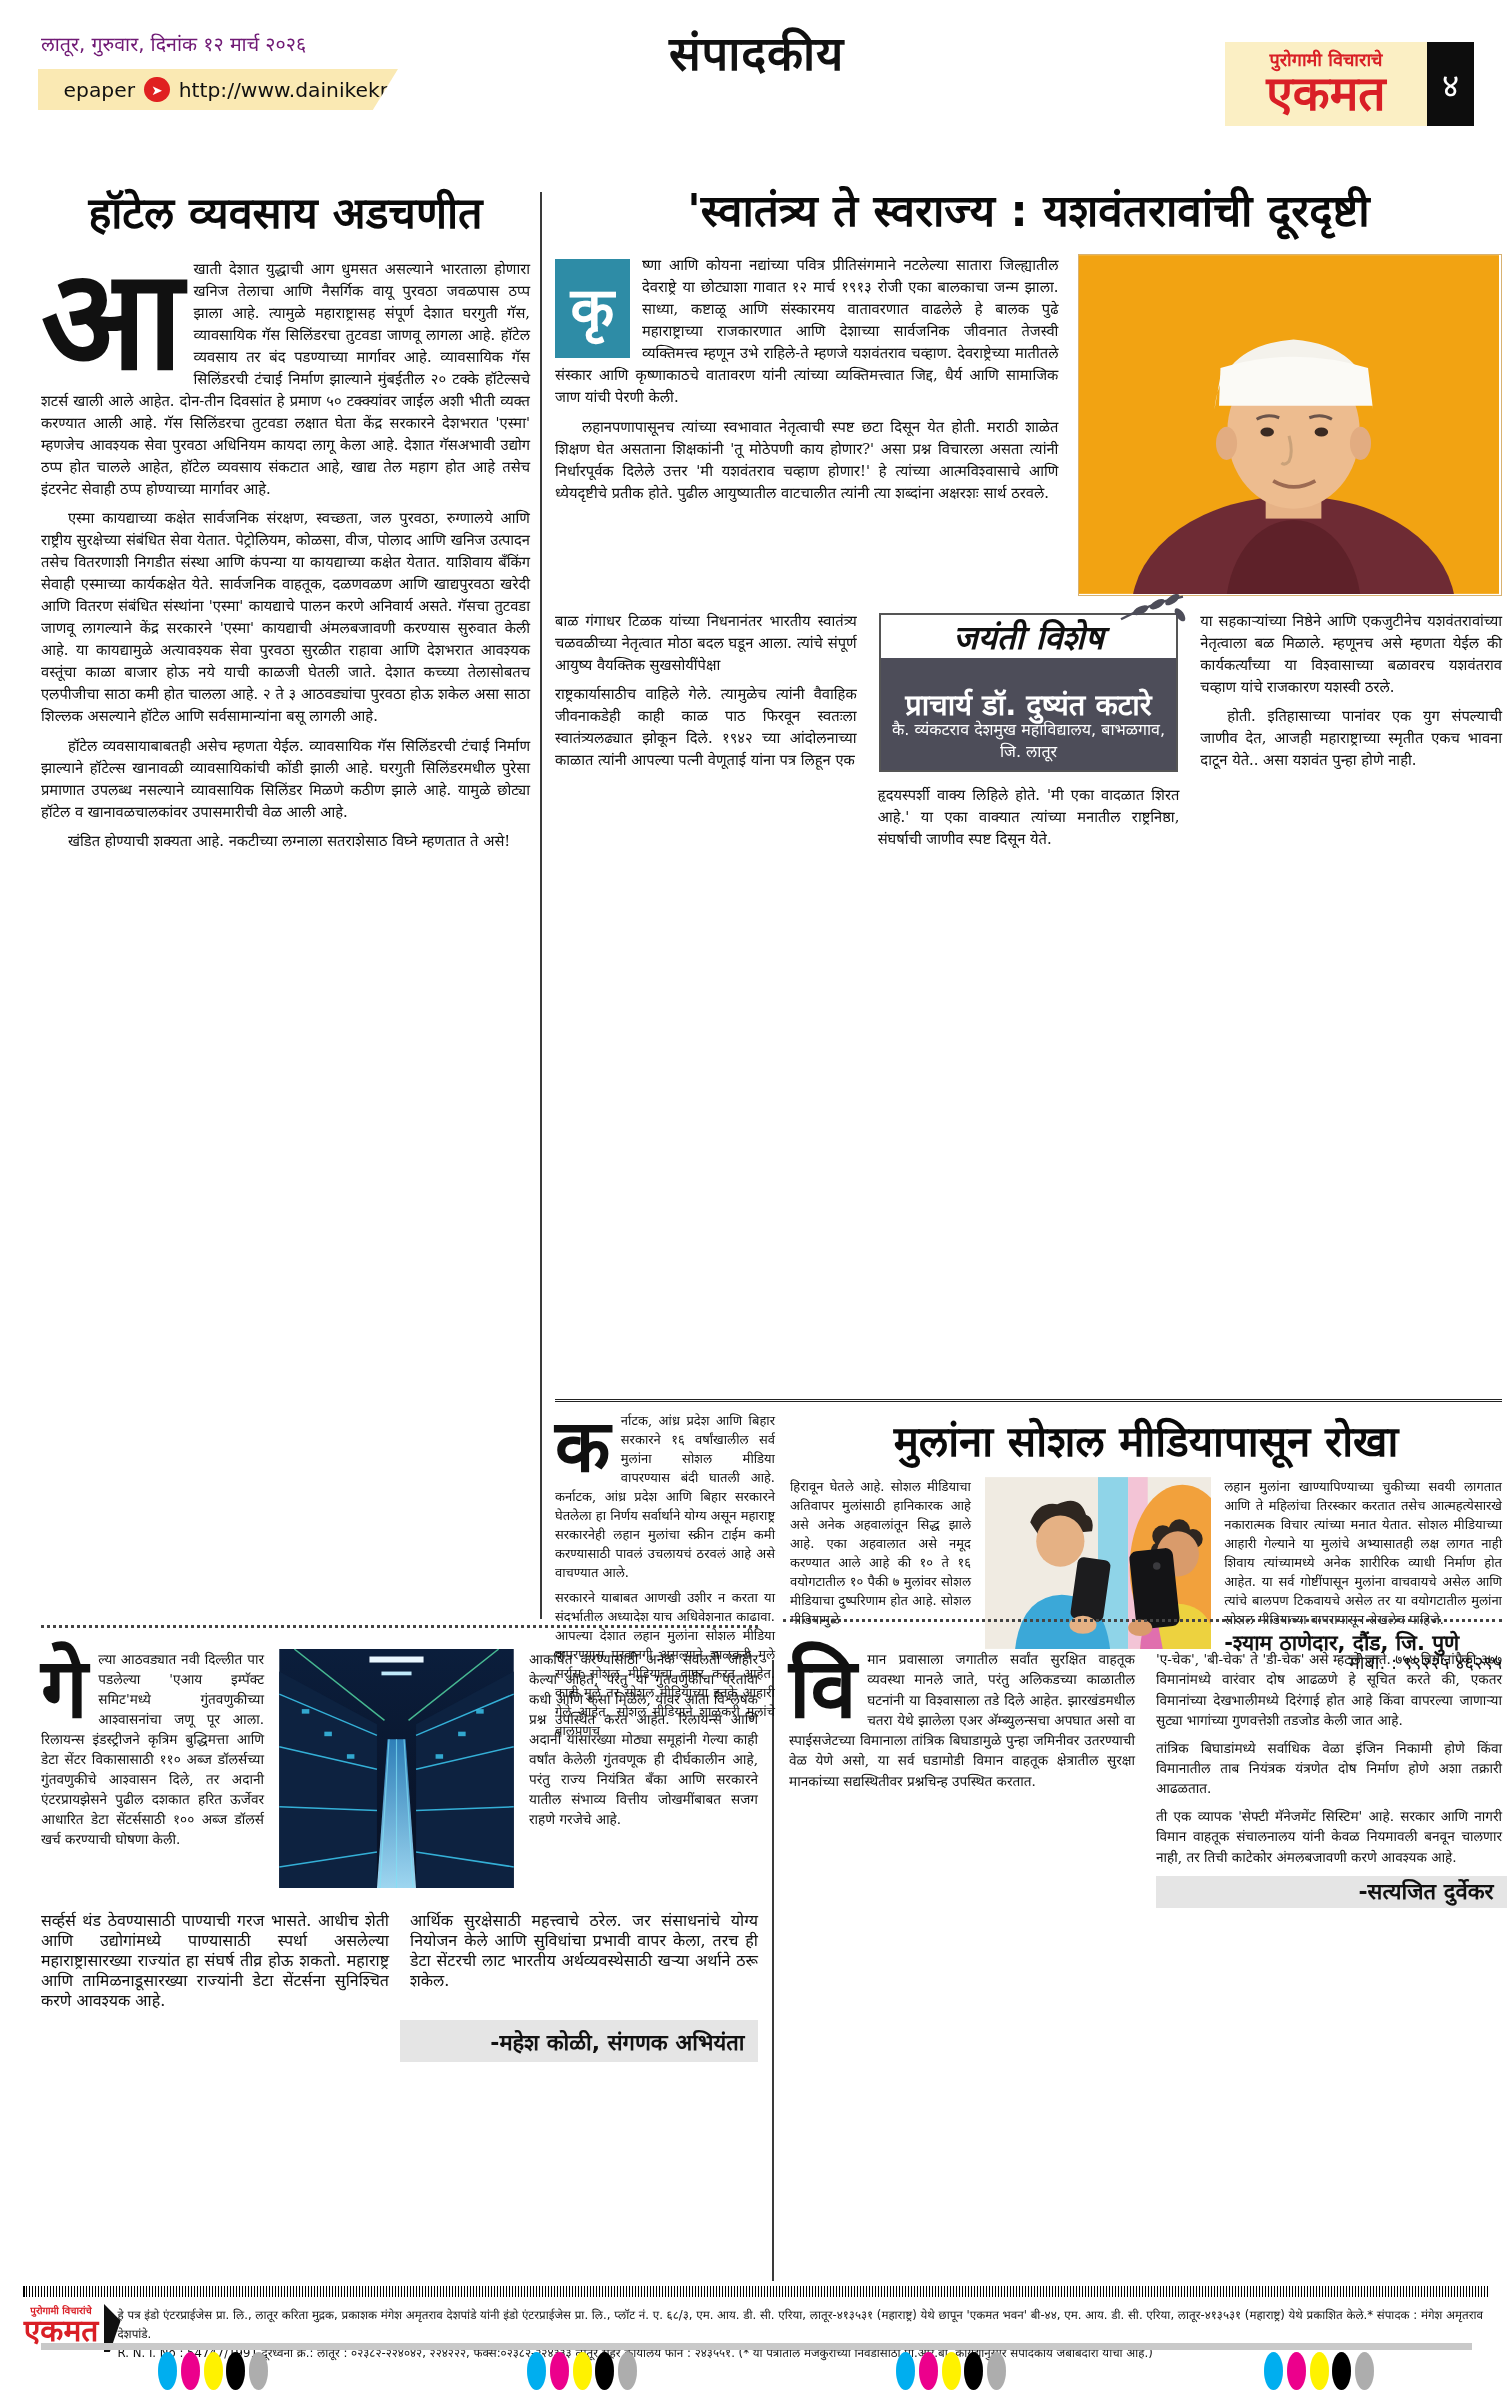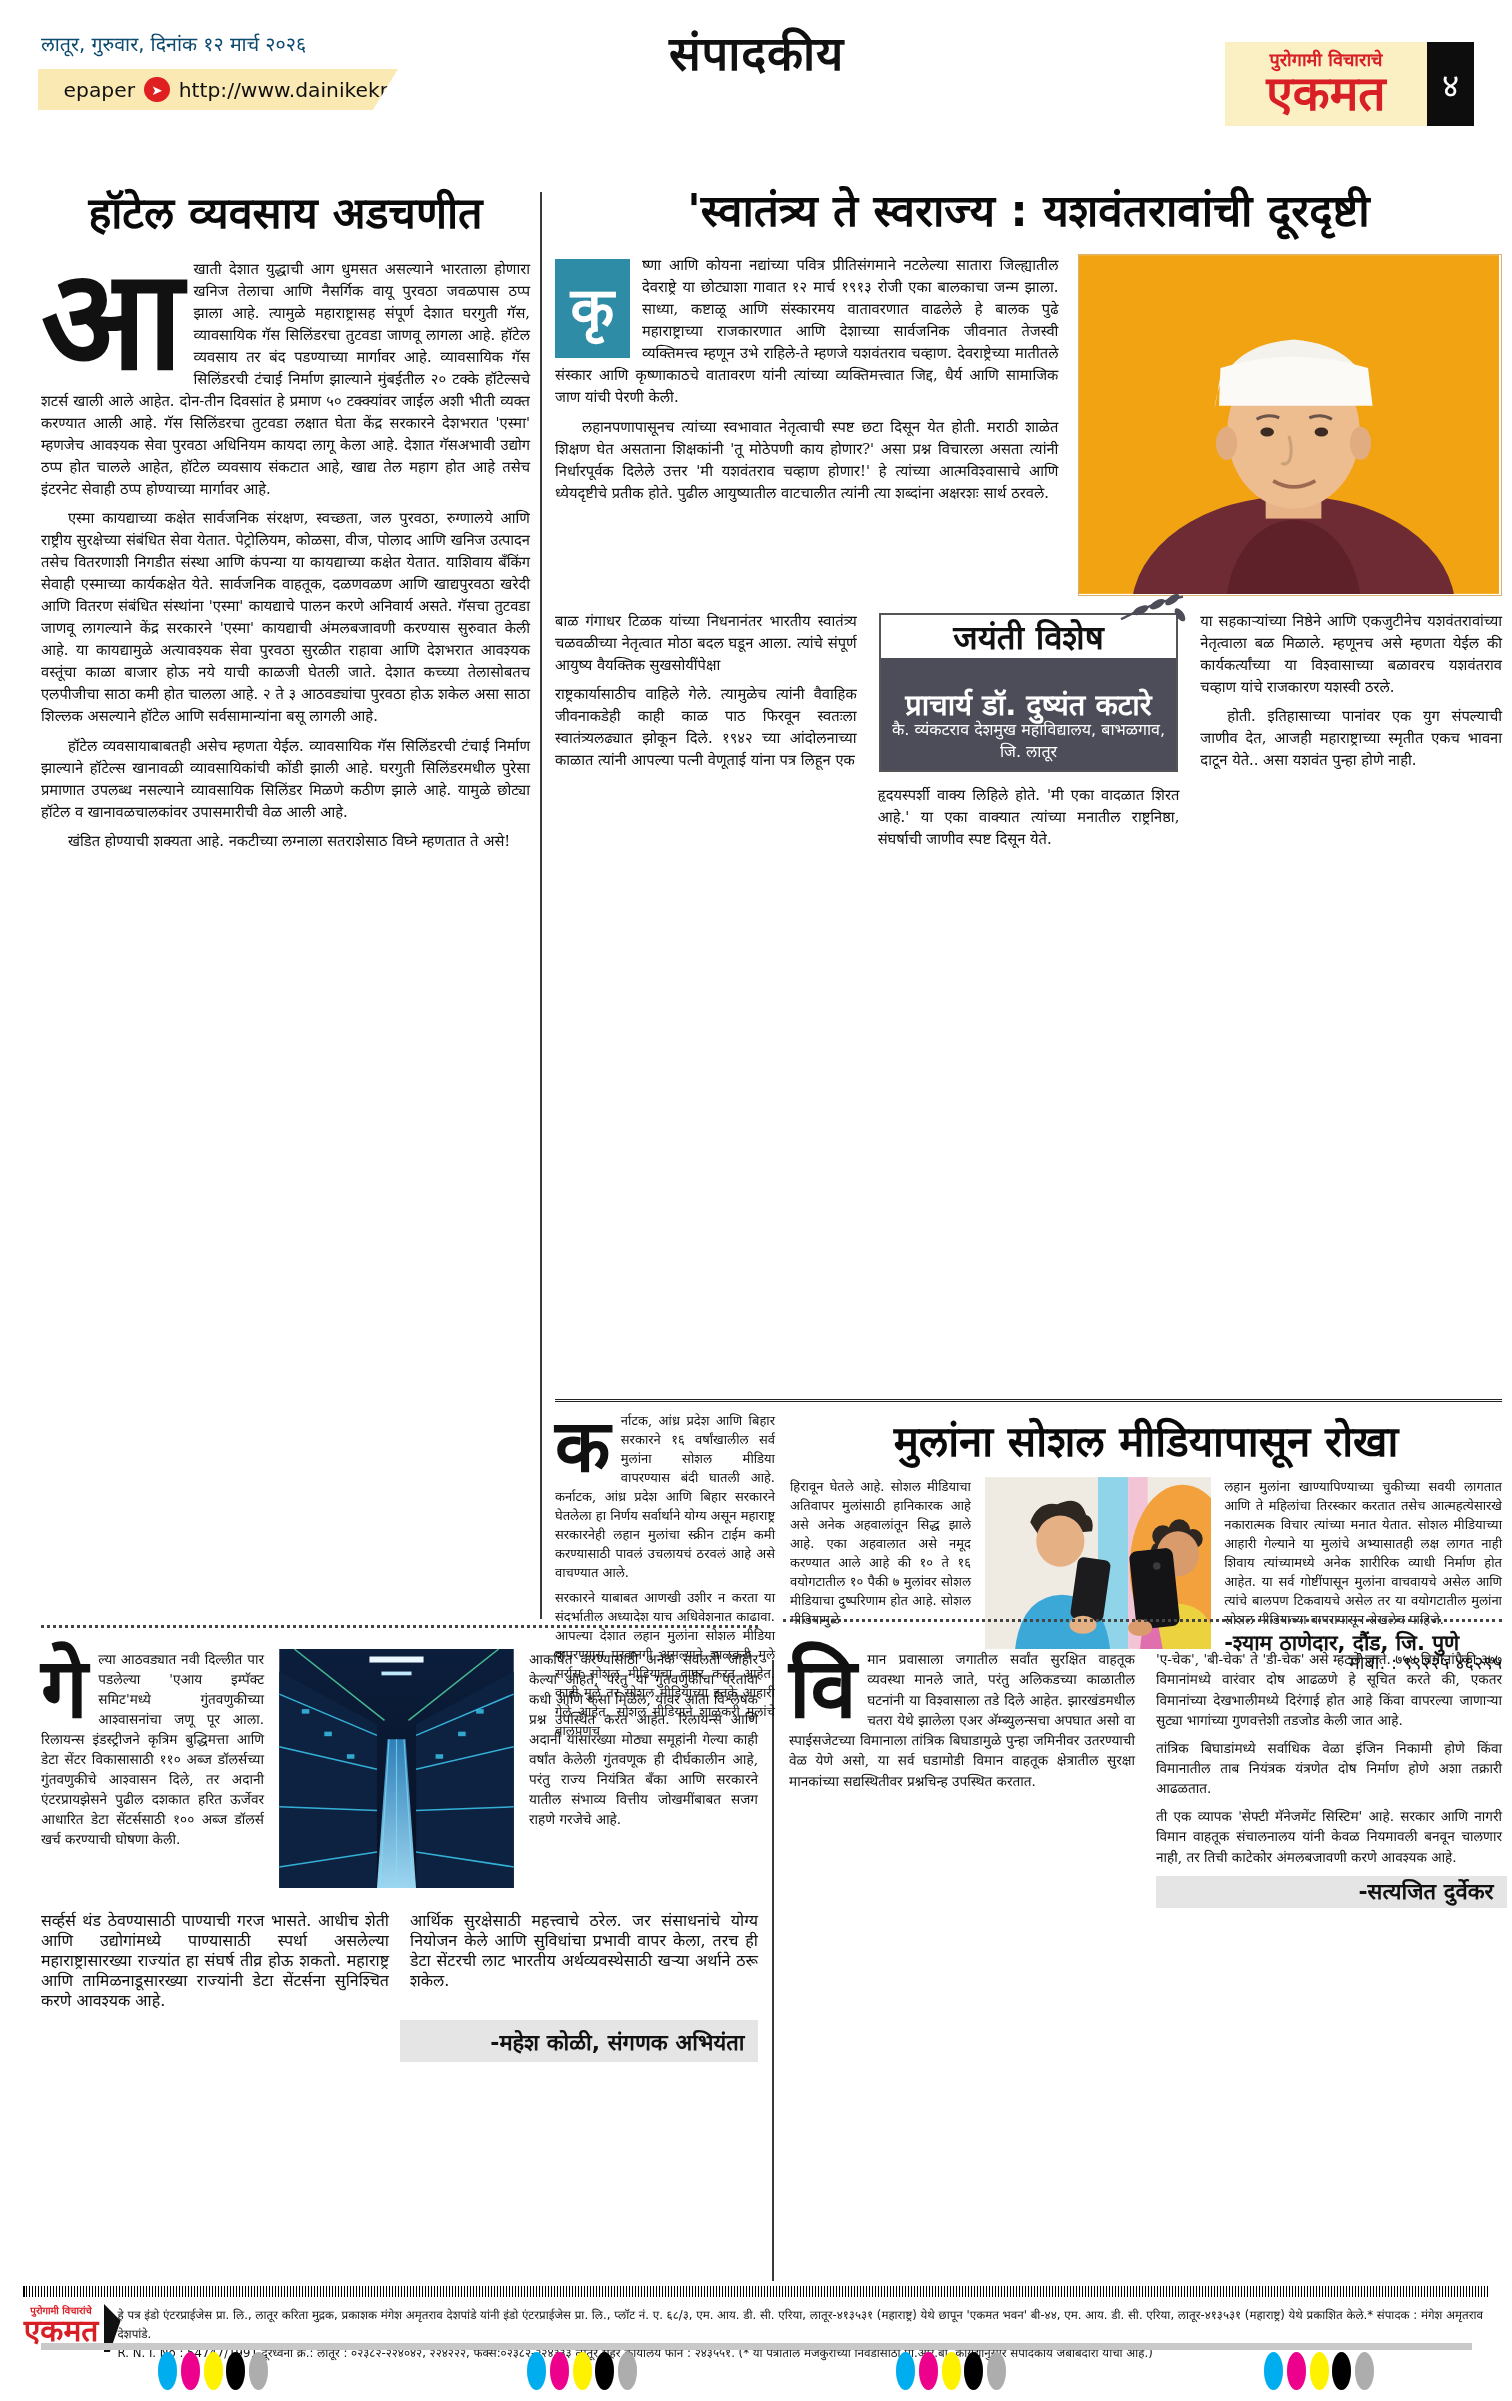--- a/index.html
+++ b/index.html
@@ -1,20 +1,20 @@
 <!DOCTYPE html>
 <html lang="mr" style="font-size:12px"><head>
 <meta charset="utf-8">
 <style>
   html,body{margin:0;padding:0;background:#e8e8e8;}
   .page{position:relative;width:1512px;height:2401px;background:#ffffff;margin:0 auto;
         font-family:"DejaVu Serif", serif;color:#111;overflow:hidden;}
 
   
-  .dateline{position:absolute;left:41px;top:30px;font-size:19.6px;font-family:"DejaVu Sans",sans-serif;color:#0c4a6e;}
+  .dateline{position:absolute;left:41px;top:30px;font-size:19.6px;font-family:"DejaVu Sans",sans-serif;color:#701a75;}
   .epaper-banner{position:absolute;left:38px;top:69px;width:360px;height:41px;background:#FAE9B3;
       clip-path:polygon(0 0,100% 0,93% 100%,0 100%);display:flex;align-items:center;gap:9px;
       padding-left:25.6px;box-sizing:border-box;font-family:"DejaVu Sans",sans-serif;font-size:20.3px;color:#101010;}
   .cursor-icon{width:25.6px;height:25.6px;border-radius:50%;background:#E02020;color:#fff;display:flex;
       align-items:center;justify-content:center;font-size:13.6px;flex:0 0 auto;}
   .section-title{position:absolute;left:602px;top:19.6px;width:309px;text-align:center;font-size:47px;
       font-weight:bold;font-family:"DejaVu Sans",sans-serif;letter-spacing:0.8px;}
   .masthead{position:absolute;left:1225px;top:42px;width:202px;height:84px;background:#FBEFC4;
       text-align:center;padding-top:4.5px;box-sizing:border-box;}
   .masthead .tagline{color:#D91F26;font-size:18px;font-weight:bold;font-family:"DejaVu Sans",sans-serif;}
@@ -43,21 +43,21 @@
   .ed-row1{display:flex;gap:19.6px;}
   .ed-colA{flex:1;}
   .ed-dropbox{float:left;width:75px;height:99px;background:#2E8CA6;color:#fff;display:flex;
       align-items:center;justify-content:center;font-size:57px;font-weight:bold;
       font-family:"DejaVu Sans",sans-serif;margin:4.5px 12px 4.5px 0;}
   .ed-photo{width:422px;height:340px;flex:0 0 auto;border:0.8px solid #d8b271;}
   .ed-row2{display:flex;gap:21px;margin-top:13.6px;}
   .ed-col{flex:1;min-width:0;}
   .jv-box{border:2.3px solid #555;margin:3px 1.5px 12px 1.5px;text-align:center;position:relative;}
   .jv-sprig{position:absolute;right:-10.5px;top:-25.6px;}
-  .jv-title{font-family:"DejaVu Sans",sans-serif;font-size:33px;font-weight:bold;padding:12px 4.5px 9px;}
+  .jv-title{font-family:"DejaVu Sans",sans-serif;font-size:33px;font-weight:bold;padding:12px 4.5px 9px;font-style:italic;}
   .jv-authorbox{background:#4D4D59;color:#fff;padding:6px 4.5px 7.5px;}
   .jv-author{font-family:"DejaVu Sans",sans-serif;font-size:29px;font-weight:bold;margin-top:30px;}
   .jv-affil{font-family:"DejaVu Sans",sans-serif;font-size:16px;margin-top:3px;}
 
   
   .social{position:absolute;left:555px;top:1399px;width:947px;border-top:3px double #222;padding-top:9px;box-sizing:border-box;}
   .soc-flex{display:flex;gap:15px;}
   .soc-col0{width:220px;flex:0 0 auto;font-size:13px;line-height:19px;text-align:justify;}
   .soc-col0 .dropcap{font-size:72px;}
   .soc-main{flex:1;min-width:0;}

